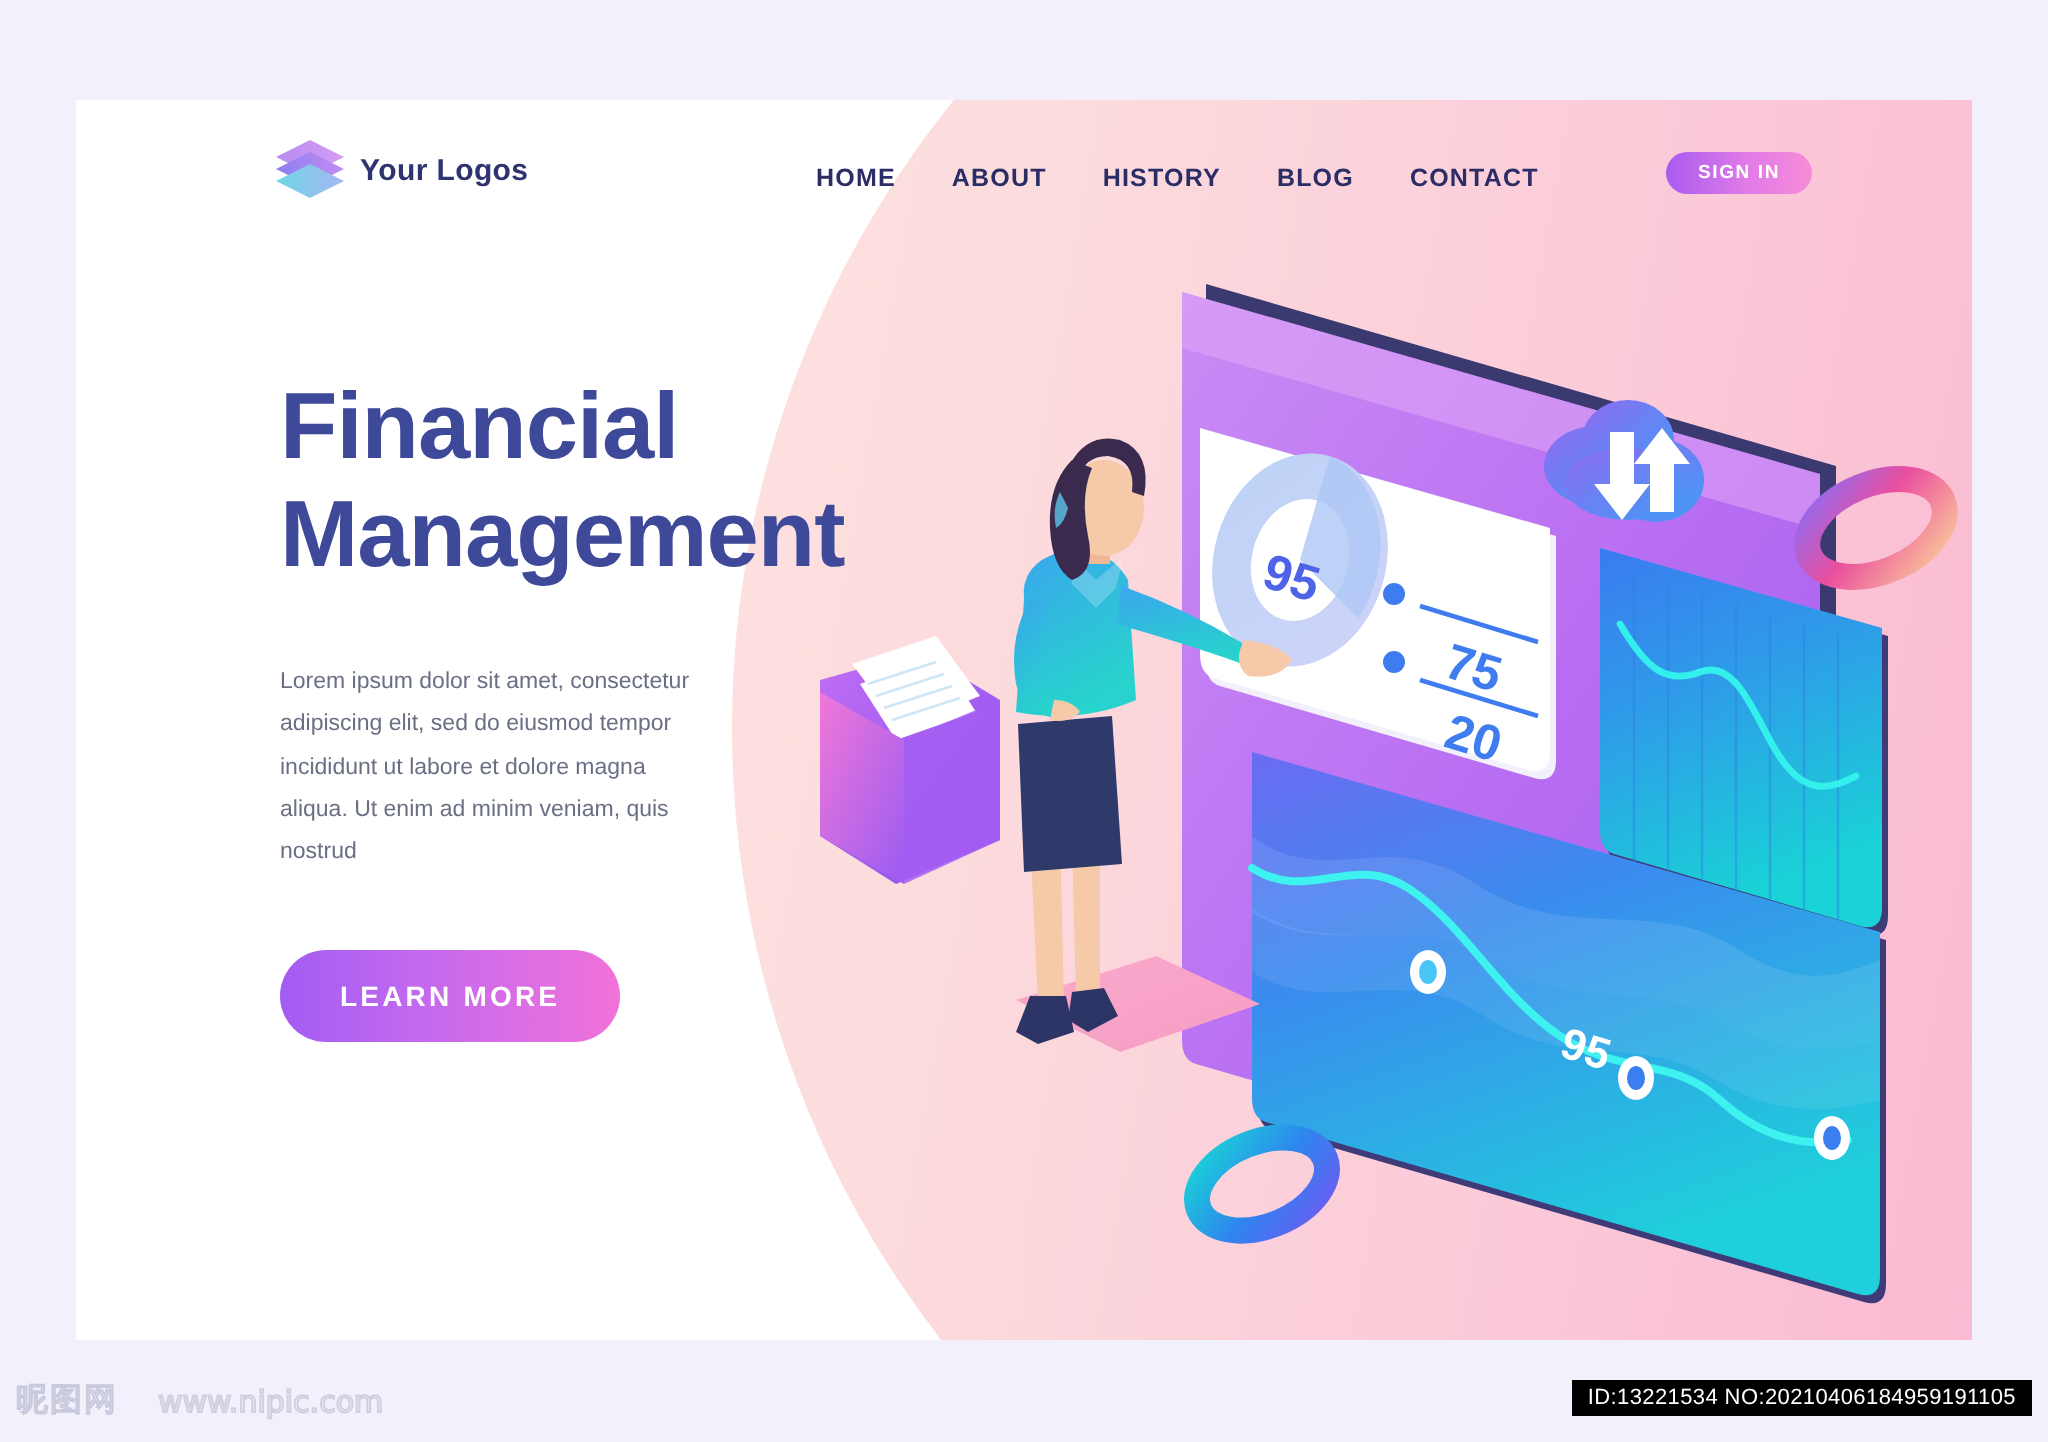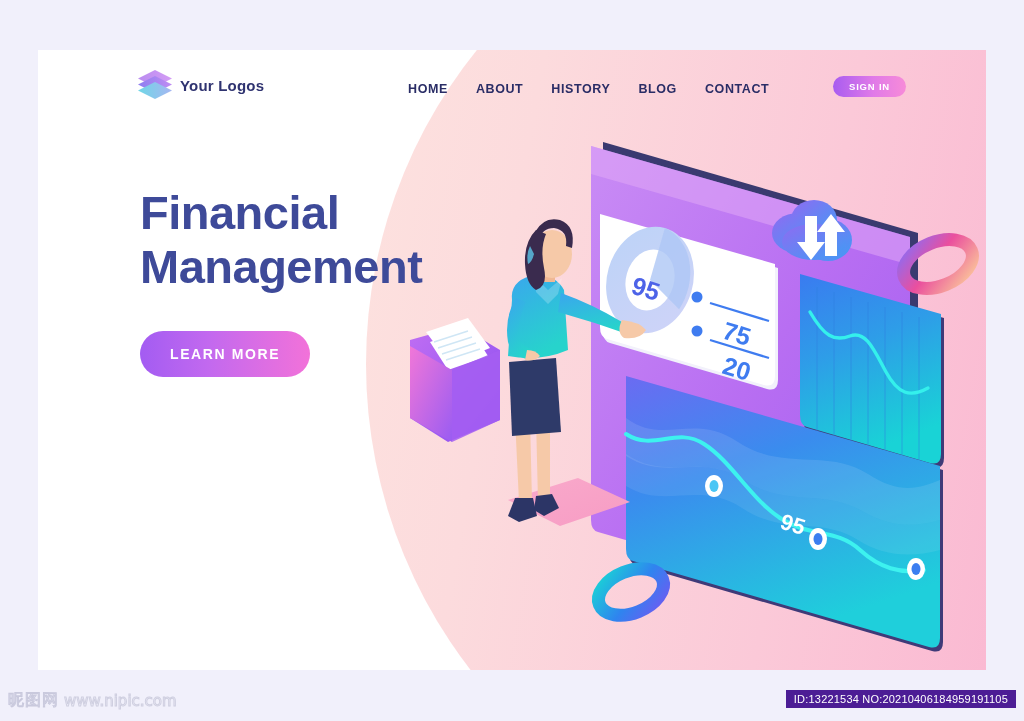--- a/index.html
+++ b/index.html
@@ -94,24 +94,25 @@
   }
   .wm-cjk {
     font-size:16px; color:transparent;
     -webkit-text-stroke:1px #c9c9dd;
     font-family:"DejaVu Sans", sans-serif; letter-spacing:1px;
   }
   .wm-url {
     font-size:15px; color:transparent;
     -webkit-text-stroke:1px #cfcfe0;
     font-family:"DejaVu Sans", sans-serif;
+    margin-left:15px;
   }
   .idbadge {
     position:absolute; right:8px; top:10px;
-    background:#4c1d95; color:#ffffff;
+    background:#000000; color:#ffffff;
     font-size:11px; padding:3px 8px; letter-spacing:.2px;
     font-family:"Liberation Sans", sans-serif;
   }
 </style>
 </head>
 <body>
 
 <div id="page">
 
   <div id="hero-card">
@@ -138,20 +139,21 @@
       </nav>
 
       <button class="signin">SIGN IN</button>
     </div>
 
     <div class="copy">
       <h1 class="headline">
         <span>Financial</span><br>
         <span>Management</span>
       </h1>
+      <p class="subcopy">Lorem ipsum dolor sit amet, consectetur adipiscing elit, sed do eiusmod tempor incididunt ut labore et dolore magna aliqua. Ut enim ad minim veniam, quis nostrud</p>
       <button class="learn-more">LEARN MORE</button>
     </div>
 
     <svg class="illus" viewBox="0 0 948 620">
       <defs>
         <linearGradient id="gScreenPurple" x1="0" y1="0" x2="1" y2="1">
           <stop offset="0%" stop-color="#c98cf5"></stop>
           <stop offset="50%" stop-color="#b86ef2"></stop>
           <stop offset="100%" stop-color="#9f5cf0"></stop>
         </linearGradient>

